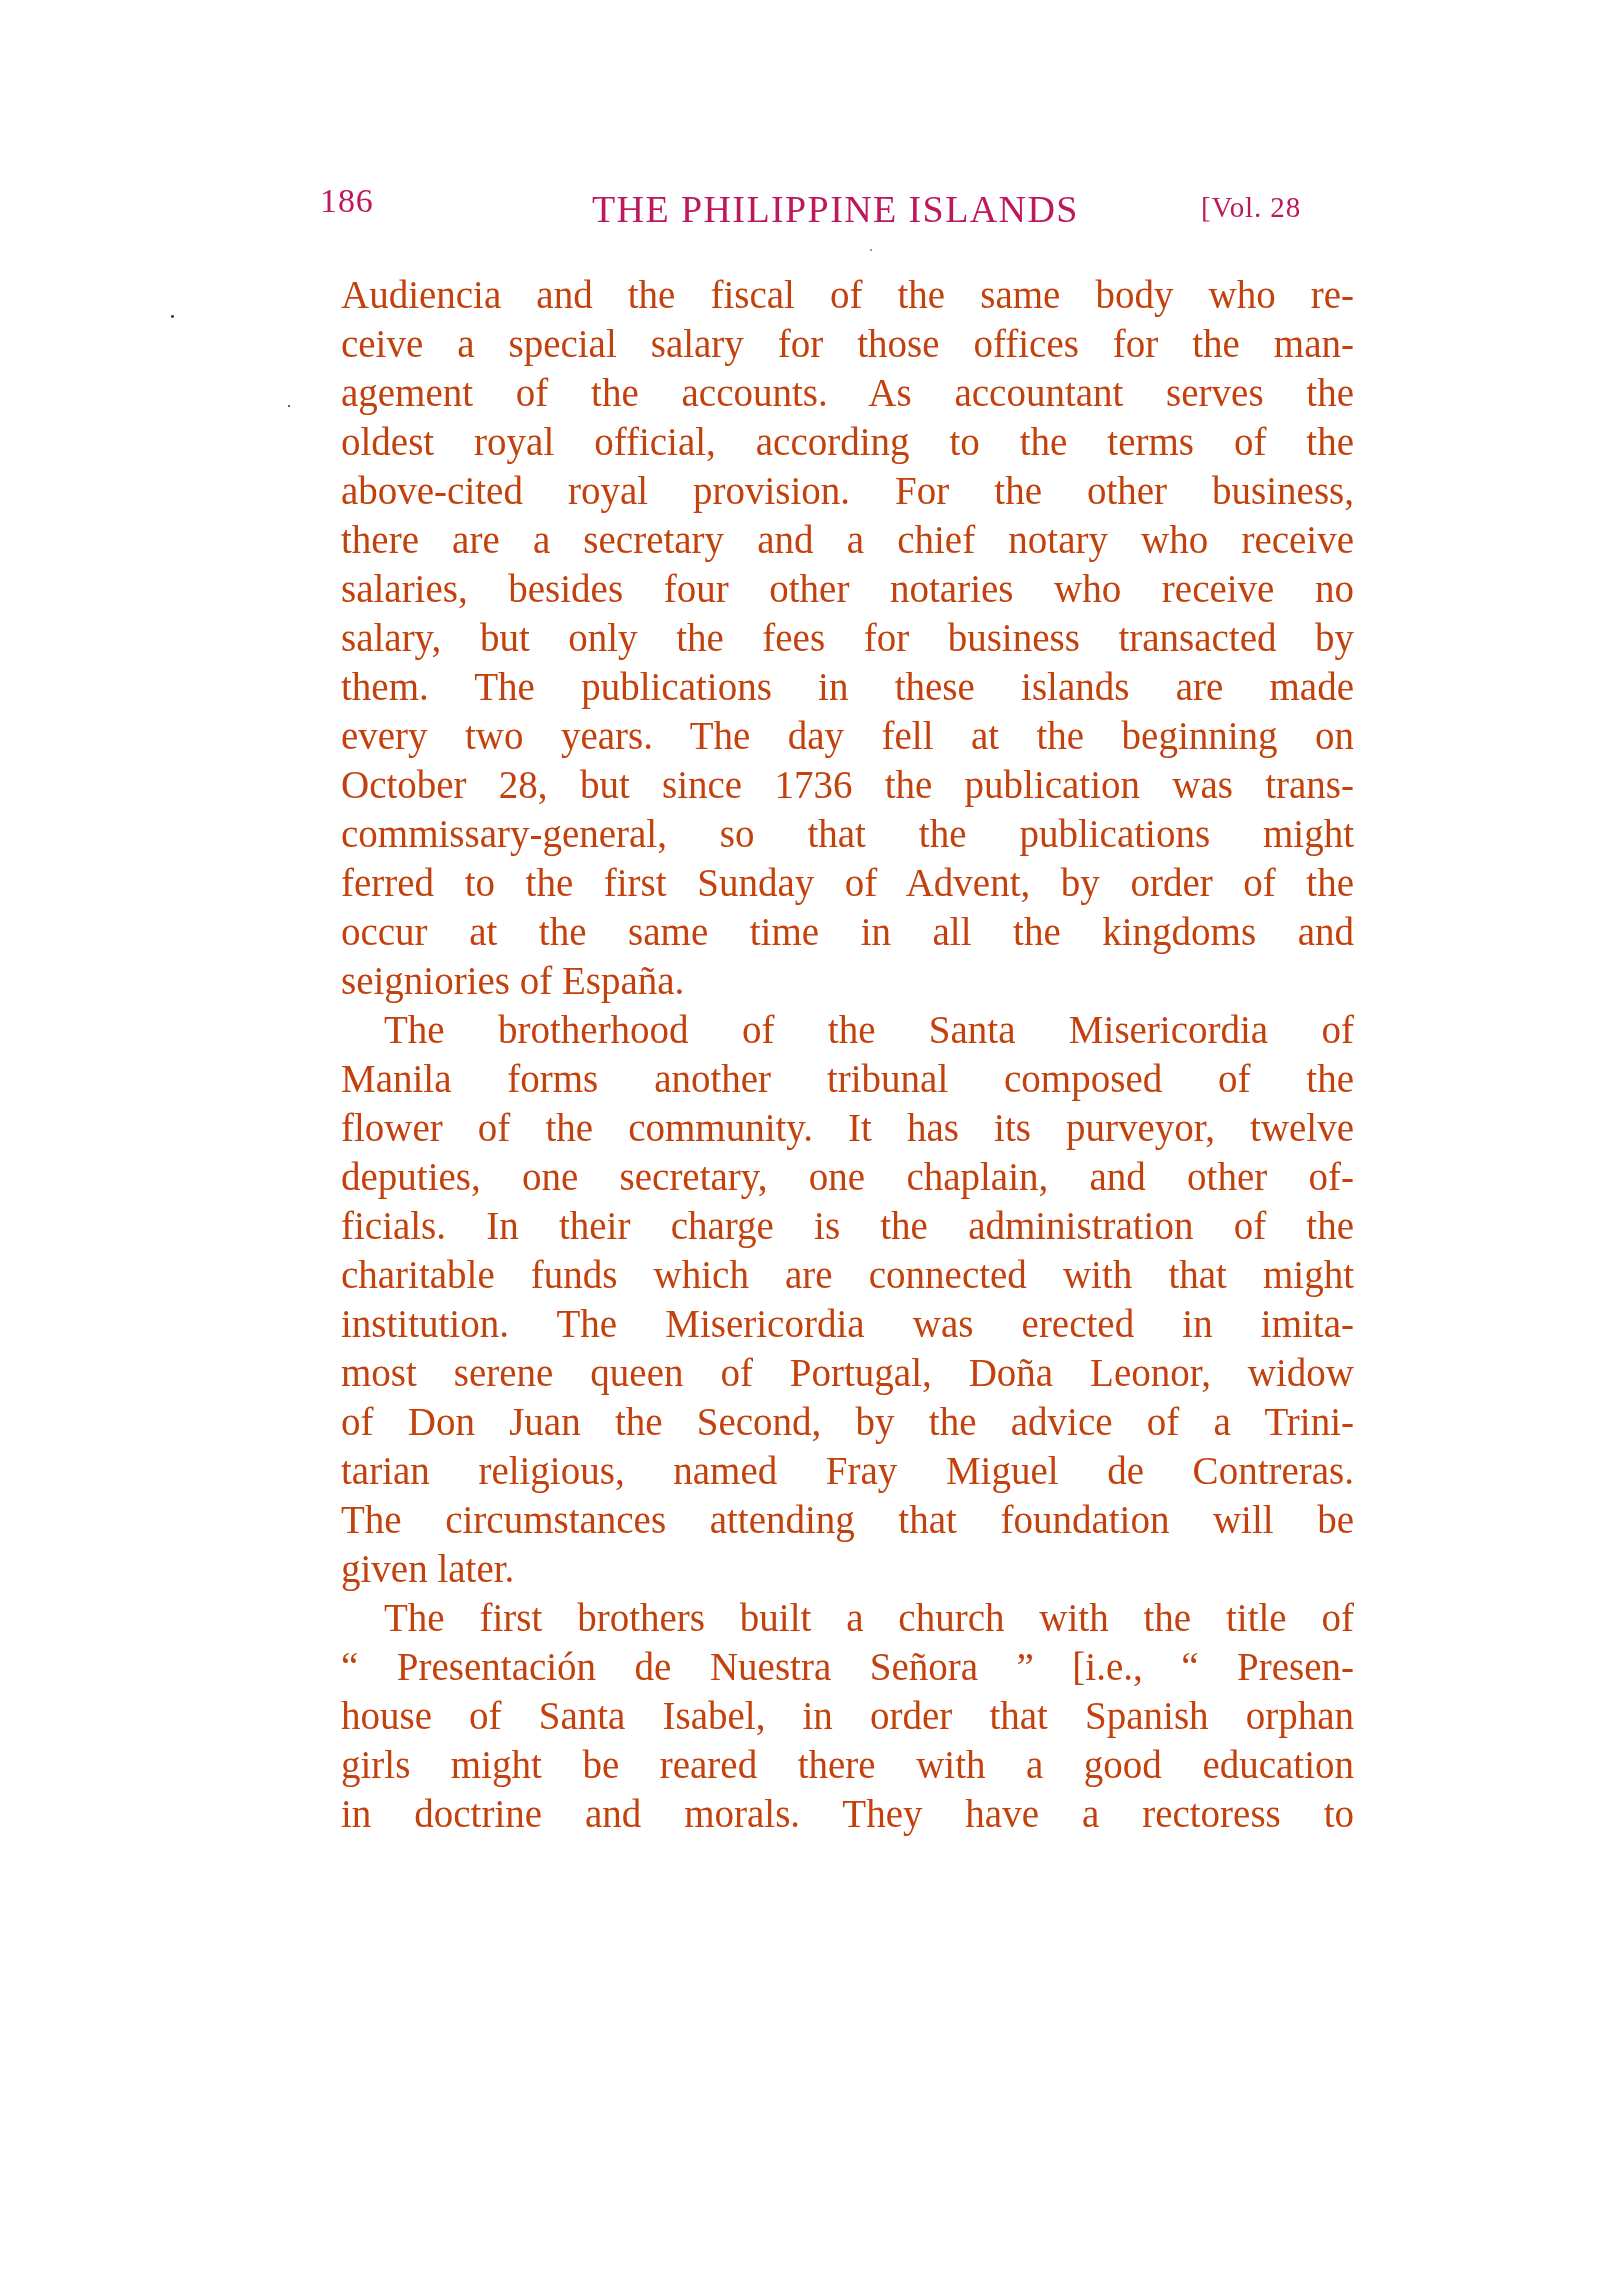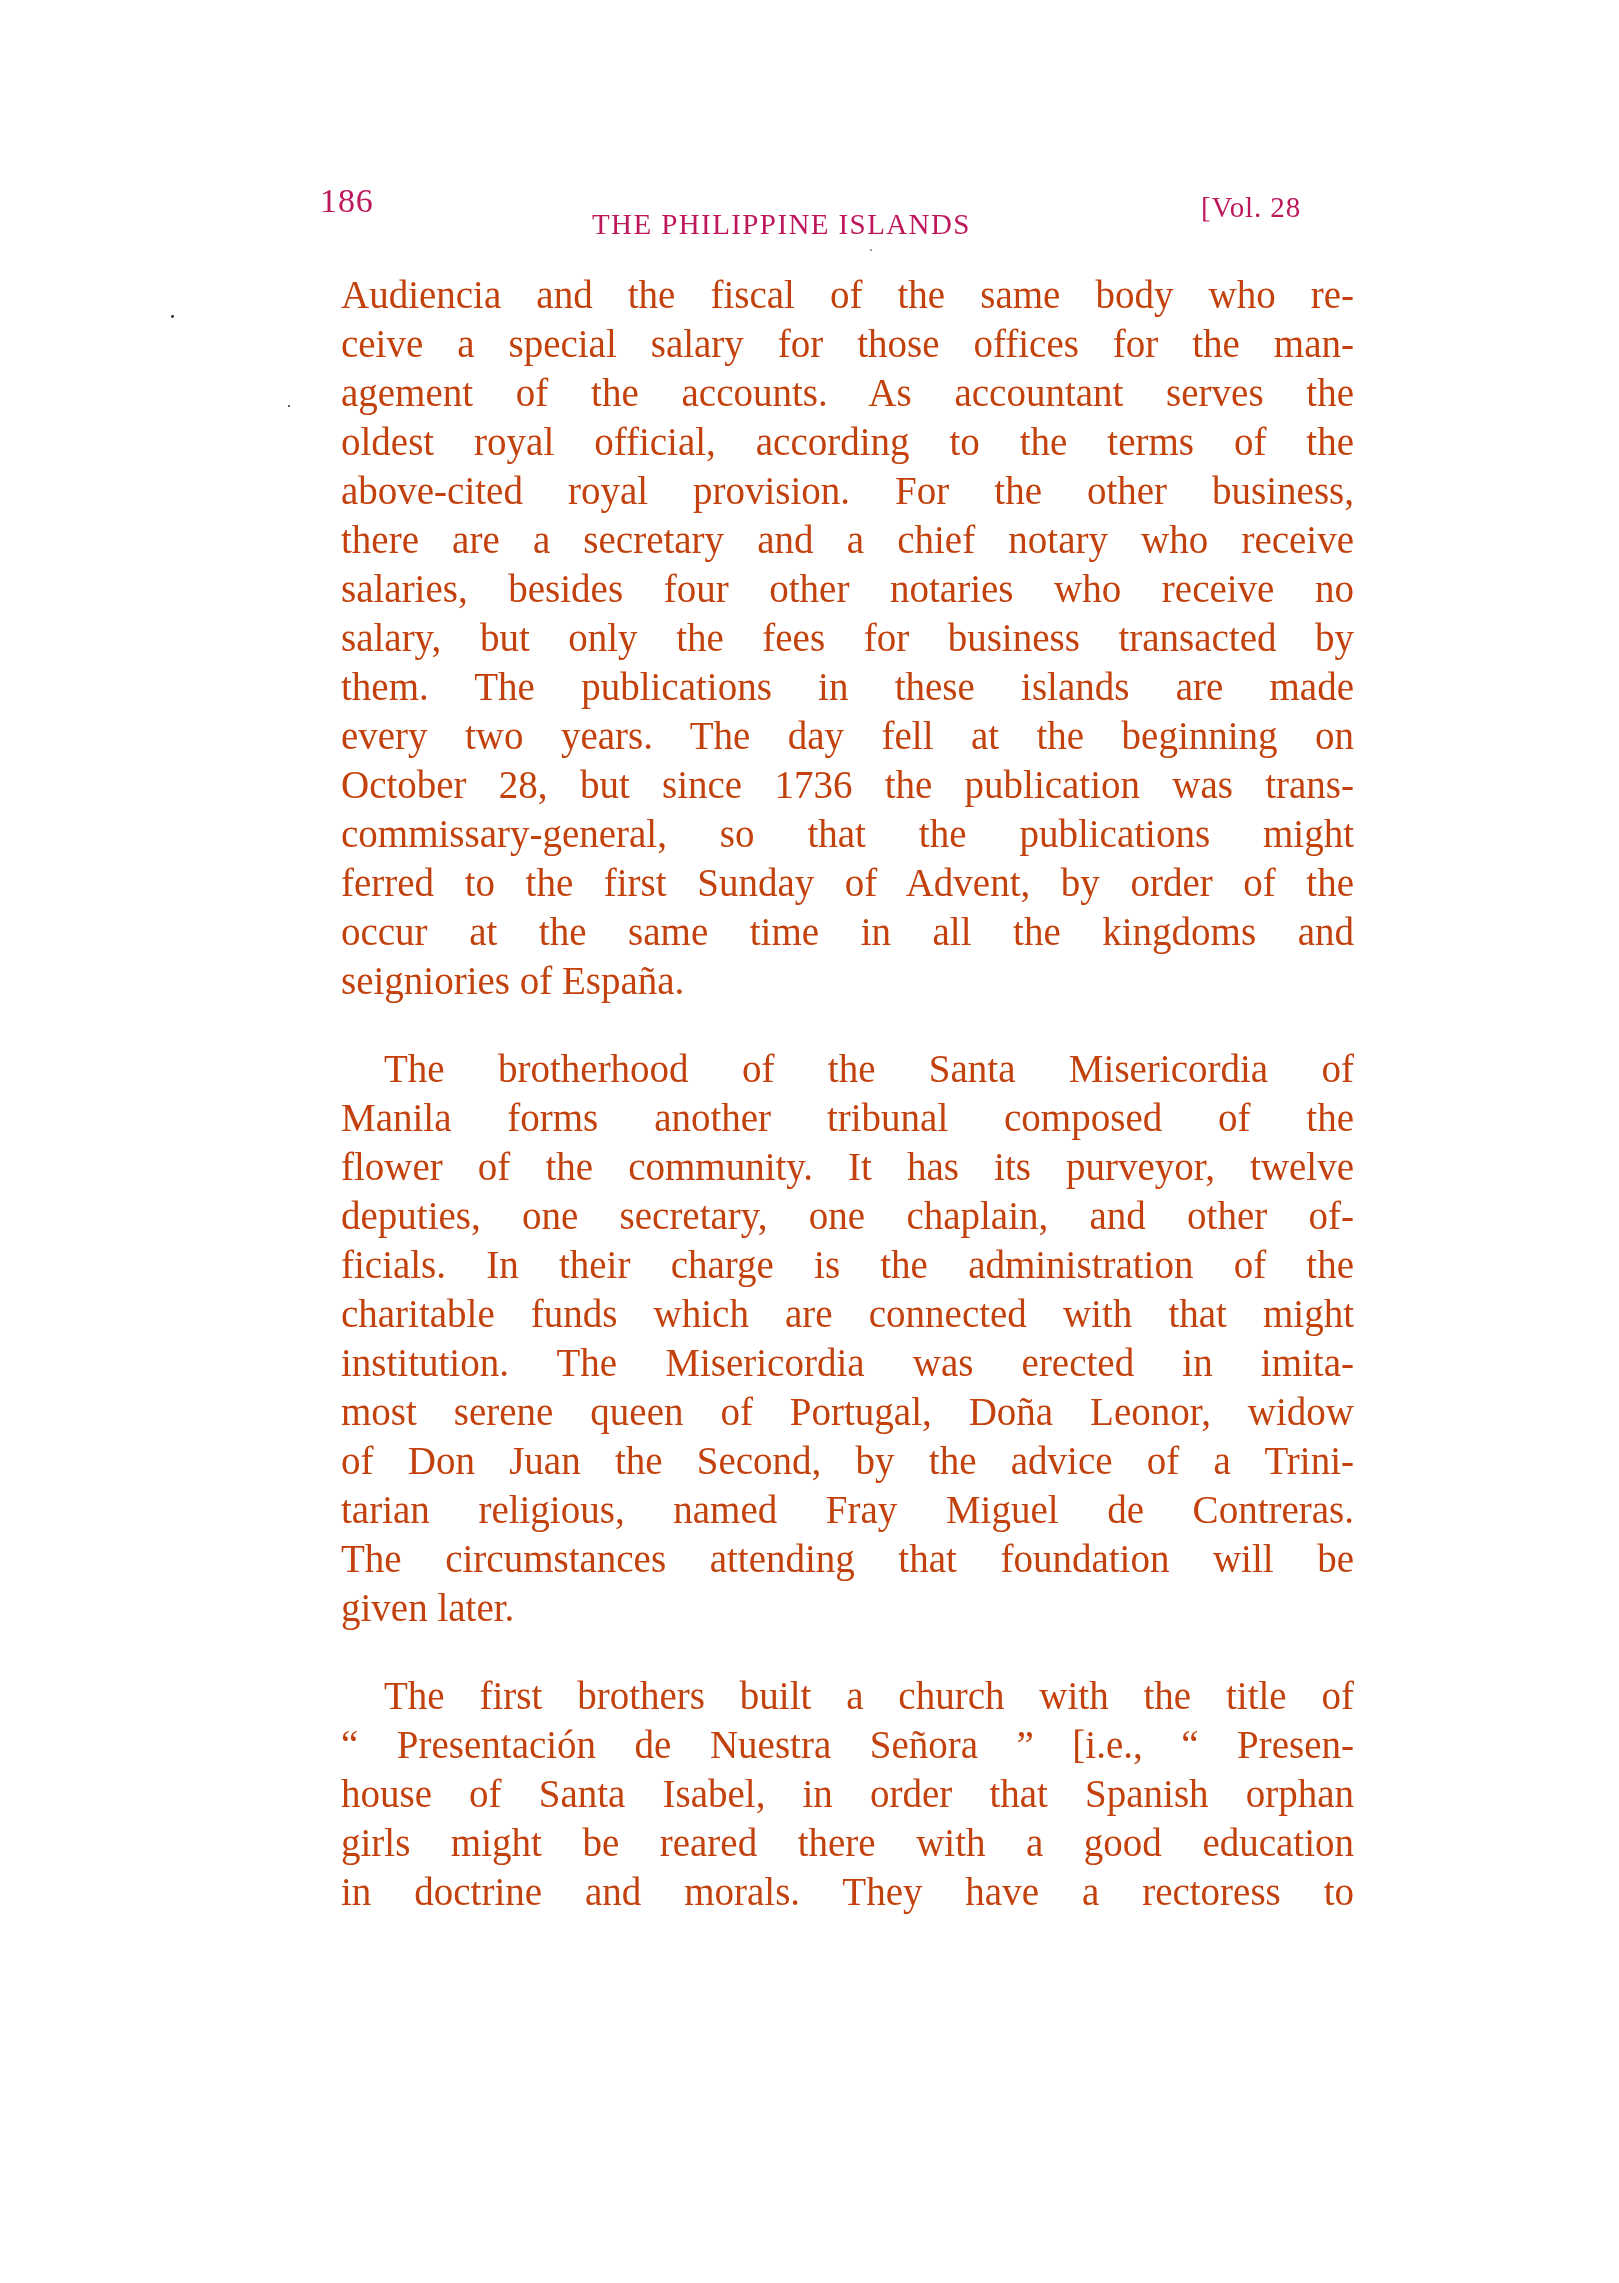--- a/index.html
+++ b/index.html
@@ -35,22 +35,22 @@
     .running-head .folio {
       position: absolute;
       left: 0;
       top: -3.7px;
       font-size: 34px;
       letter-spacing: 0.9px;
     }
     .running-head .title {
       position: absolute;
       left: 272px;
-      top: 19px;
-      font-size: 29px;
+      top: 4px;
+      font-size: 38px;
       letter-spacing: 1.4px;
     }
     .running-head .vol {
       position: absolute;
       left: 881px;
       top: 1.9px;
       font-size: 29px;
       letter-spacing: 0.9px;
     }
     .body-text {
@@ -67,21 +67,20 @@
       white-space: nowrap;
       text-align: justify;
       text-align-last: justify;
       color: #c2410c;
     }
     .line.last {
       text-align-last: left;
     }
     .line.indent {
       padding-left: 43px;
-      margin-top: 39px;
     }
     .margin-mark {
       position: absolute;
       width: 2.8px;
       height: 2.8px;
       background: #333;
       border-radius: 50%;
     }
     .head-speck {
       position: absolute;

